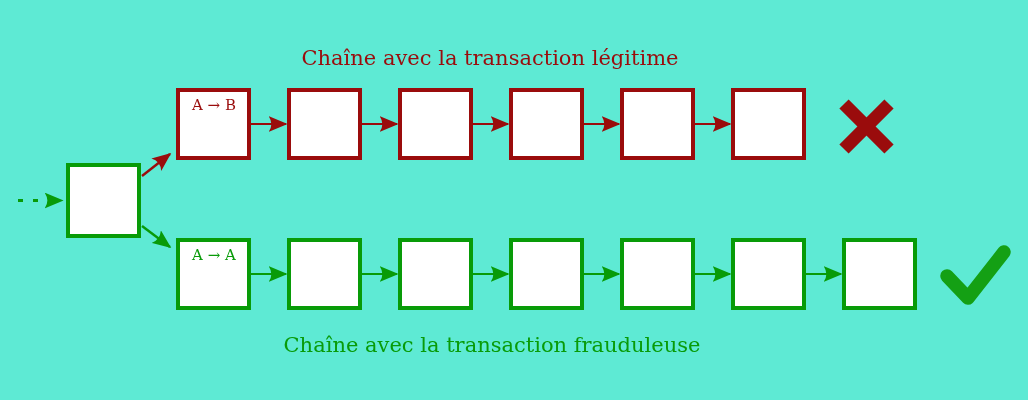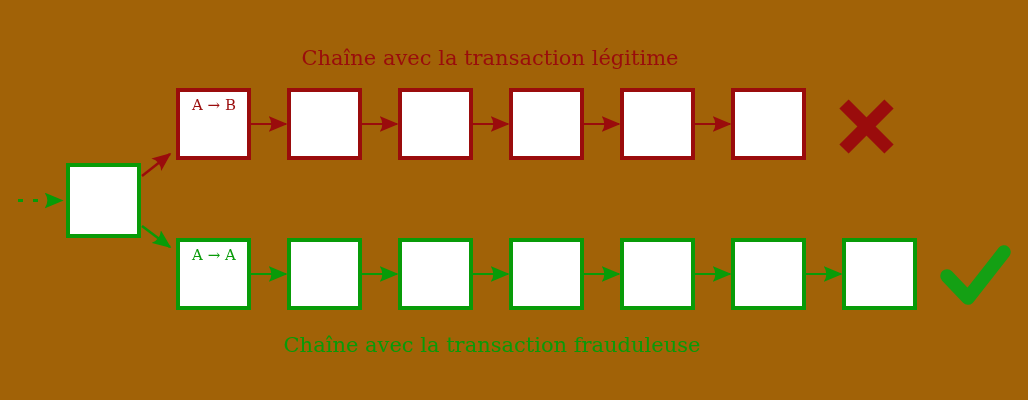--- a/index.html
+++ b/index.html
@@ -1,16 +1,16 @@
 <!DOCTYPE html>
 <html style="--red: #9a0c0c; --green: #089b08; --check: #14a014;"><head>
 <meta charset="utf-8">
 <style>
   html,body{margin:0;padding:0;background:#ffffff;}
-  .canvas{position:relative;width:1028px;height:400px;background:#a16207;overflow:hidden;
+  .canvas{position:relative;width:1028px;height:400px;background:#5eead4;overflow:hidden;
           font-family:"DejaVu Serif","Liberation Serif",serif;}
   svg{position:absolute;left:0;top:0;}
   svg text{font-family:"DejaVu Serif","Liberation Serif",serif;}
   .title{font-size:21px;}
   .blocklabel{font-size:15px;}
   .red-text{fill:var(--red);}
   .green-text{fill:var(--green);}
   .block{fill:#ffffff;stroke-width:4;}
   .red-stroke{stroke:var(--red);}
   .green-stroke{stroke:var(--green);}

